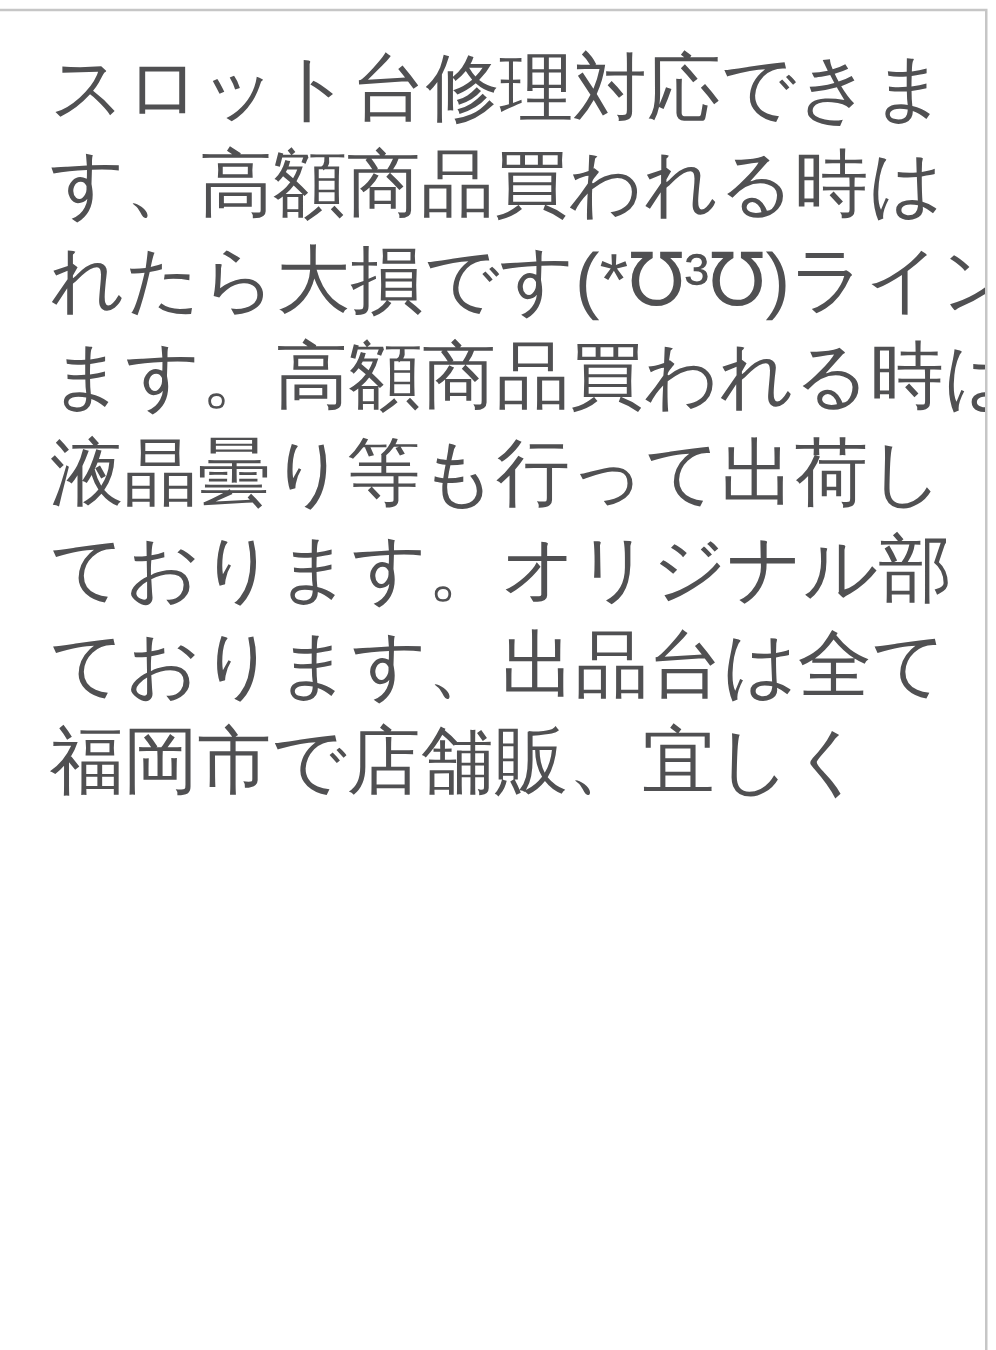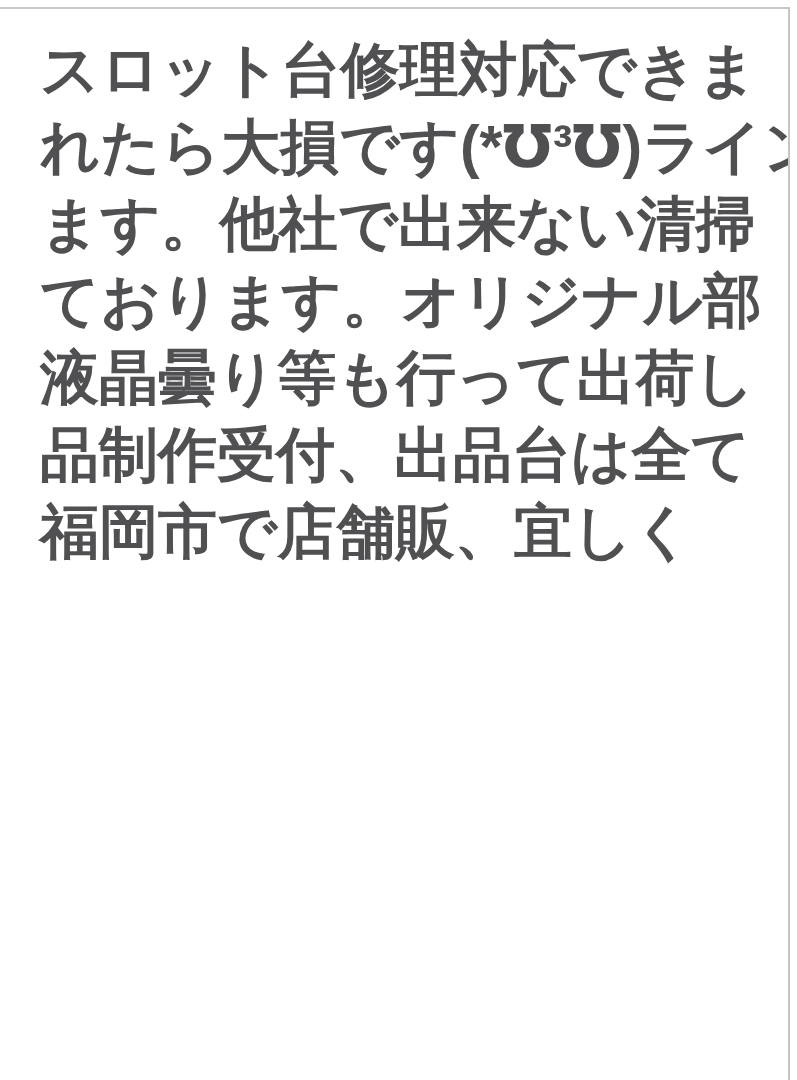--- a/index.html
+++ b/index.html
@@ -23,35 +23,36 @@
     height: 1200px; 
     border: 2px solid #c6c6c6;
     background: #ffffff;
     box-sizing: content-box;
     overflow: hidden;
   }
   .desc-text {
     padding: 23px 0 0 41px;
     color: #505052;
     font-size: 59px;
-    font-weight: 700;
+    font-weight: 400;
     letter-spacing: 0px;
   }
   .line {
     height: 77px;
     line-height: 77px;
     white-space: nowrap;
   }
 </style>
 </head>
 <body>
 
 <div class="panel">
   <div class="desc-text">
     <div class="line">スロット台修理対応できま</div>
+    <div class="line">す、高額商品買われる時は</div>
     <div class="line">れたら大損です(*℧³℧)ライン</div>
-    <div class="line">ます。他社で出来ない清掃</div>
+    <div class="line">ます。高額商品買われる時は</div>
+    <div class="line">液晶曇り等も行って出荷し</div>
     <div class="line">ております。オリジナル部</div>
-    <div class="line">液晶曇り等も行って出荷し</div>
-    <div class="line">品制作受付、出品台は全て</div>
+    <div class="line">ております、出品台は全て</div>
     <div class="line">福岡市で店舗販、宜しく</div>
   </div>
 </div>
 
 </body></html>

